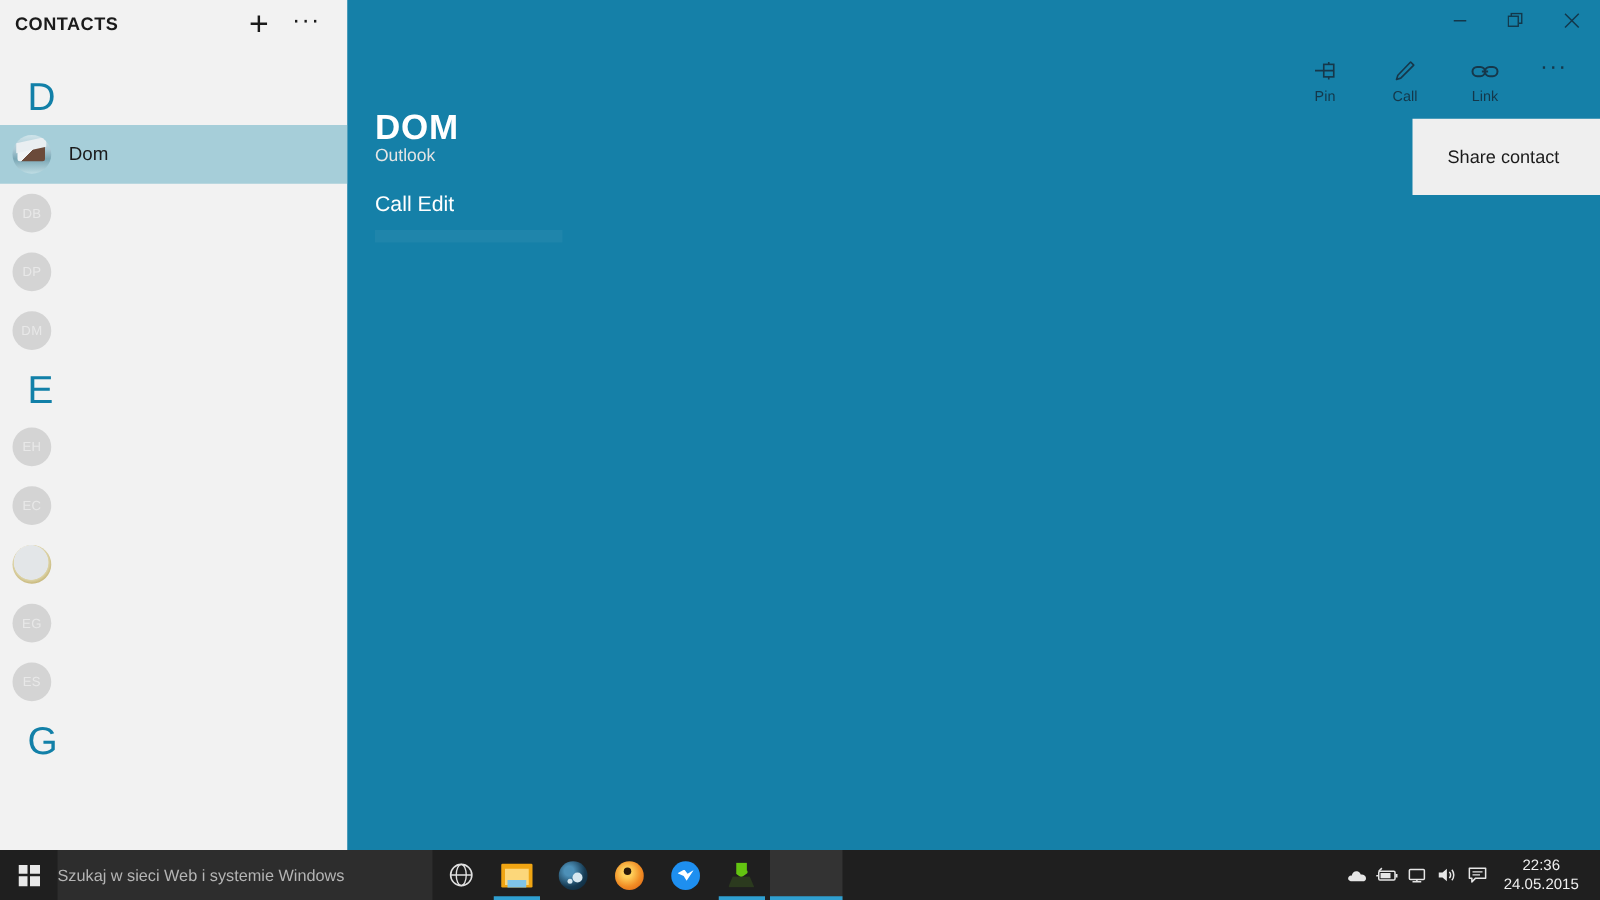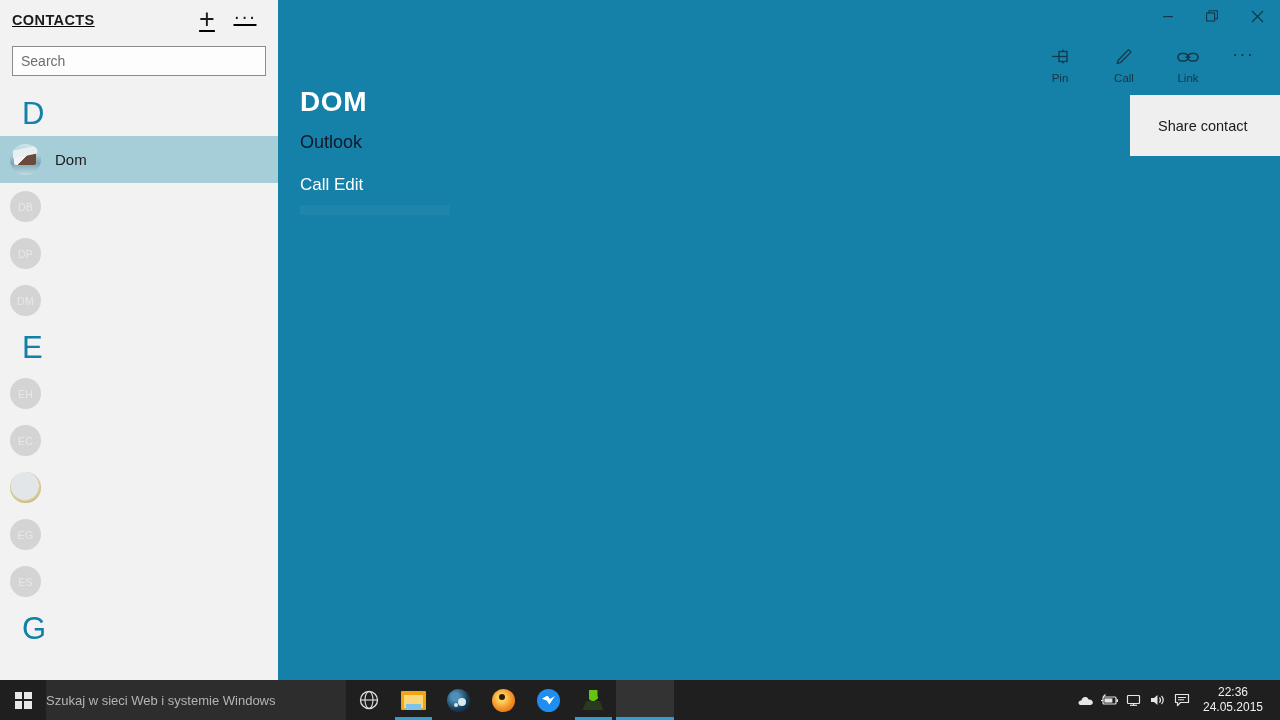--- a/index.html
+++ b/index.html
@@ -20,21 +20,20 @@
   }
   #titlebar {
     height: 32px; display: flex; align-items: center;
     padding-left: 10px;
   }
   #app-title { font-size: 13px; color: #404040; }
 
   #contacts-header {
     height: 40px; display: flex; align-items: center;
     padding: 0 14px 0 12px;
-    text-decoration: underline;
   }
   #contacts-label {
     font-size: 14.5px; font-weight: bold; color: #1b1b1b;
     letter-spacing: .4px; flex: 1;
   }
   .hdr-btn {
     width: 38px; height: 32px; display: flex;
     align-items: center; justify-content: center;
     color: #1b1b1b;
   }
@@ -133,21 +132,21 @@
   #share-flyout-item {
     font-size: 14.5px; color: #1b1b1b; padding-left: 28px;
   }
 
   #contact-head { position: absolute; left: 22px; top: 88px; }
   #contact-name-big {
     font-size: 28px; font-weight: bold; color: #ffffff;
     letter-spacing: .6px; line-height: 1;
   }
   #contact-source {
-    margin-top: 16px; font-size: 18px; color: #0f172a;
+    font-size: 14px; color: #e5e5e5;
   }
   #contact-note {
     margin-top: 22px; font-size: 17px; color: #ffffff;
   }
   #contact-note-sub {
     margin-top: 10px; height: 10px; width: 150px;
     background: rgba(255,255,255,0.045);
   }
 
   
@@ -259,23 +258,20 @@
     <div id="contacts-header">
       <span id="contacts-label">CONTACTS</span>
       <div class="hdr-btn">
         <span id="add-glyph">+</span>
       </div>
       <div class="hdr-btn">
         <span id="more-glyph">···</span>
       </div>
     </div>
 
-    <div id="search-wrap">
-      <input id="search-input" type="text" placeholder="Search" style="">
-    </div>
 
     <div id="contact-list">
 
       <div class="section-letter">D</div>
 
       <div class="contact-row selected">
         <div class="avatar photo-house"></div>
         <span class="contact-name">Dom</span>
       </div>
 

